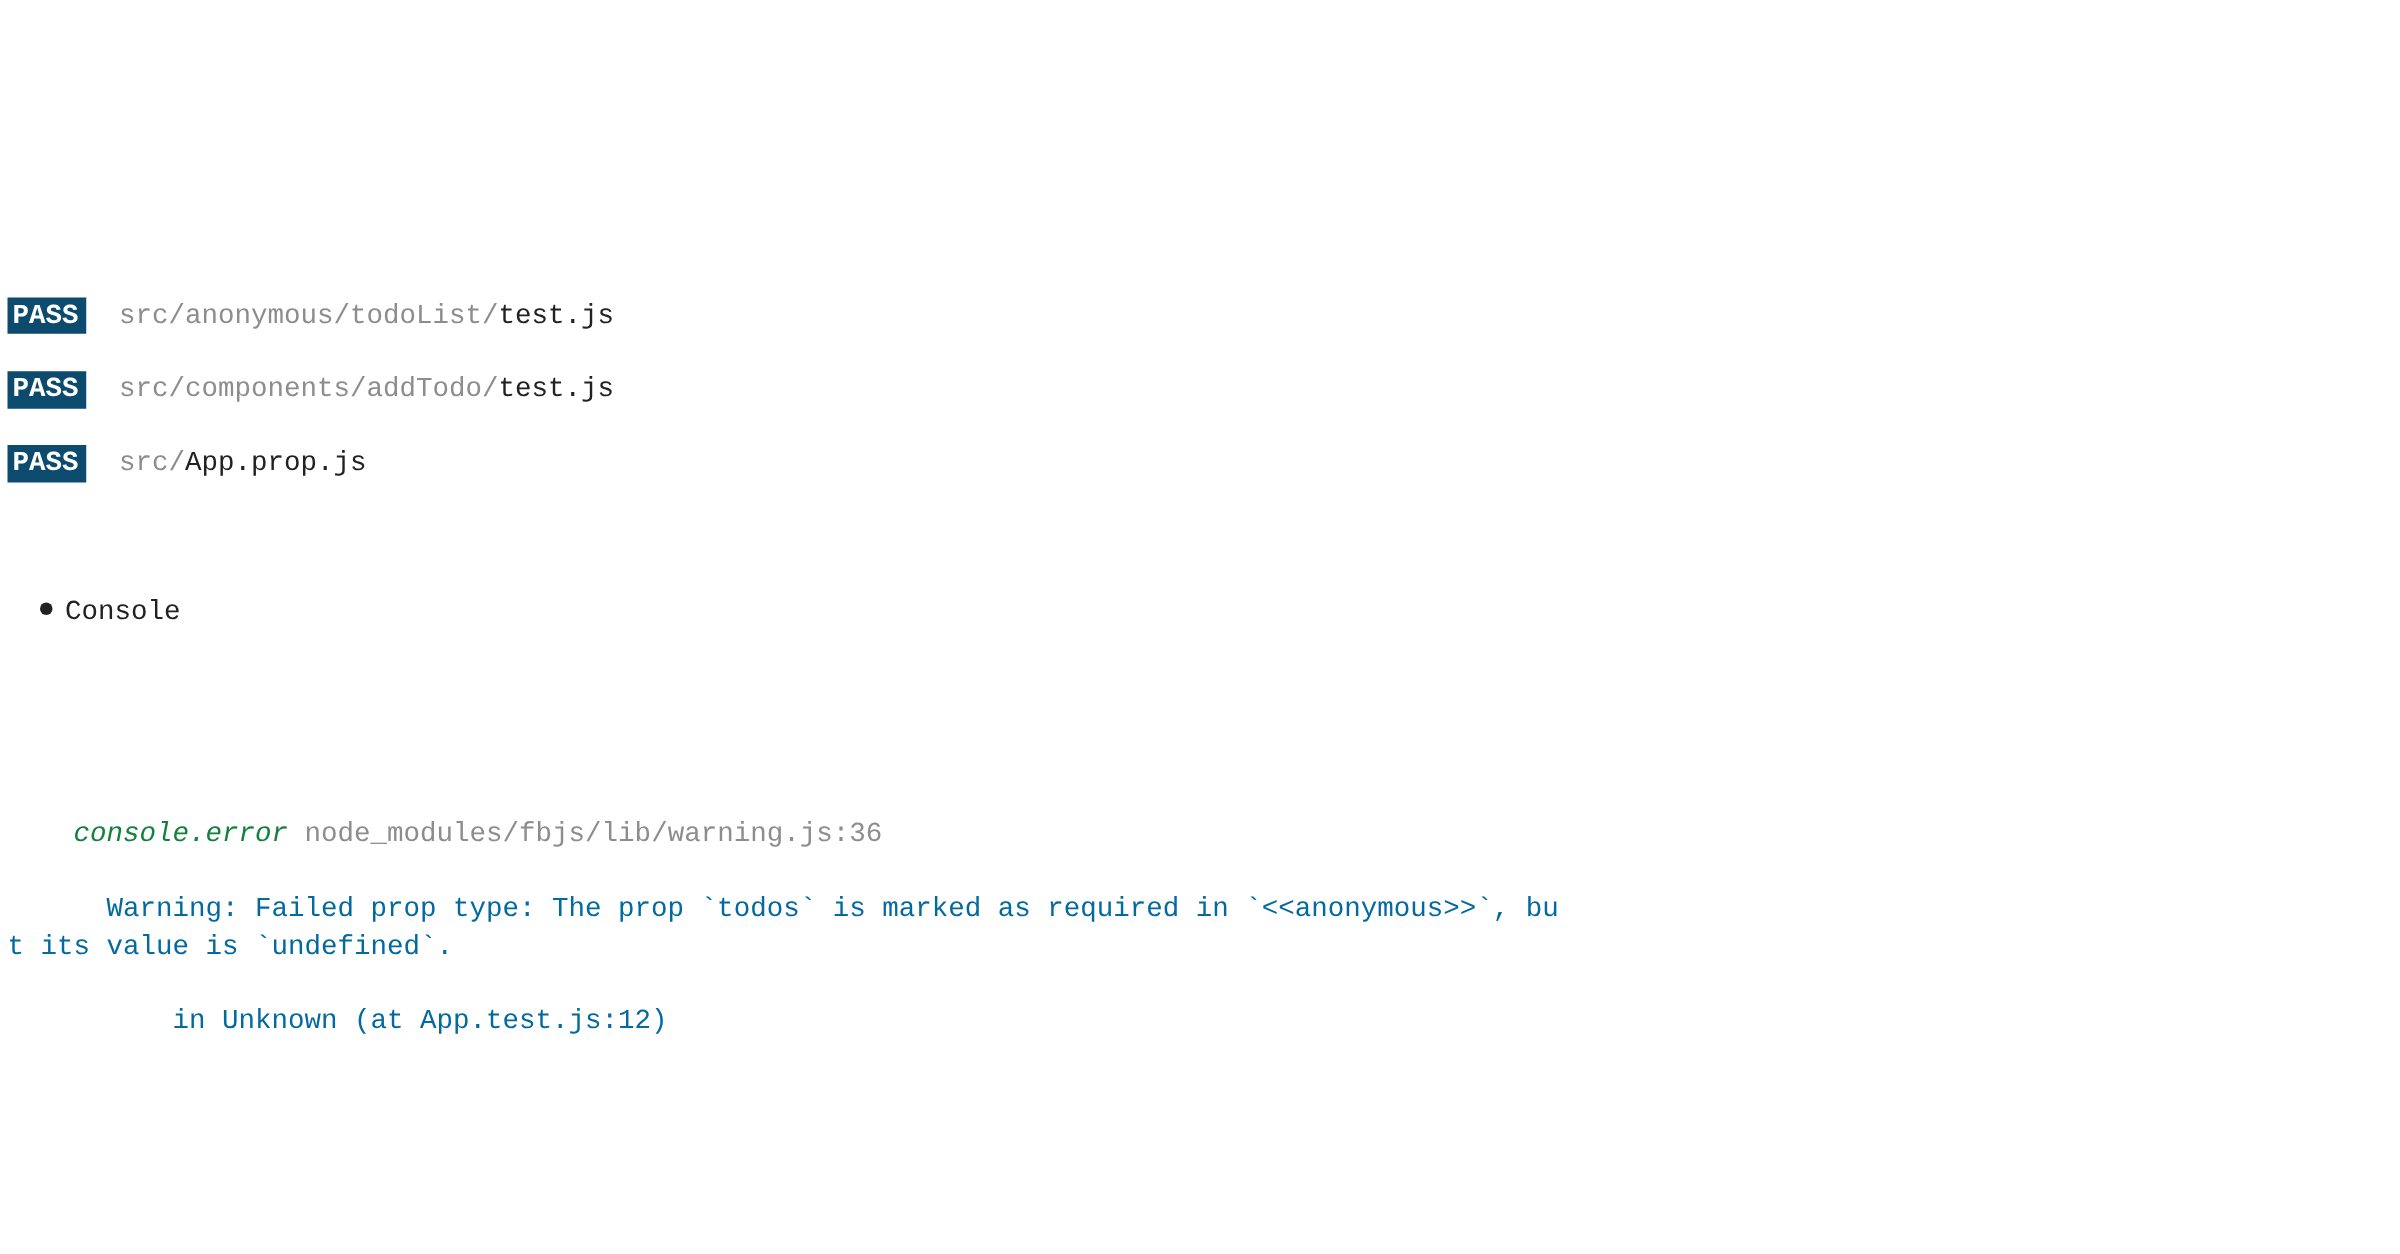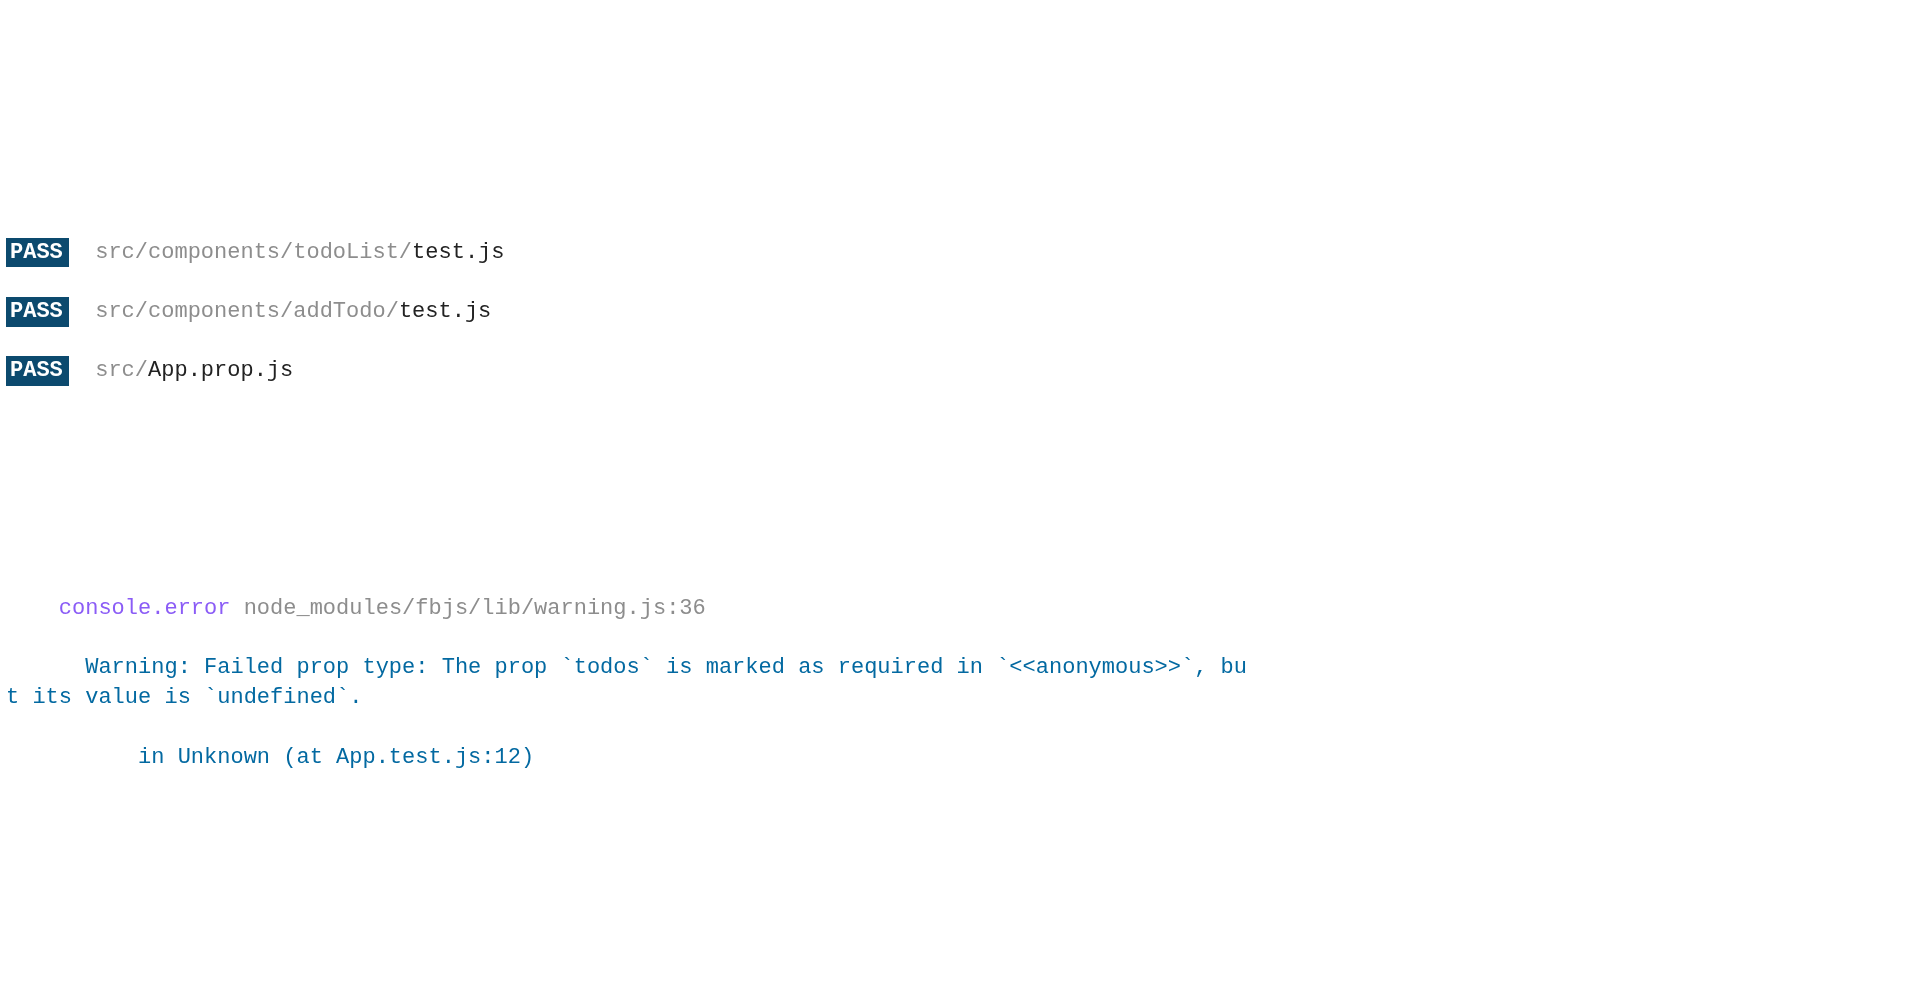--- a/index.html
+++ b/index.html
@@ -25,37 +25,38 @@
   .dim { color: #8d8d8d; }
   .bold { font-weight: normal; color: #222; }
   .bullet {
     display: inline-block;
     width: 10px; height: 10px;
     background: #222;
     border-radius: 50%;
     vertical-align: middle;
     margin: 0 10px 4px 26px;
   }
-  .err-pref { color: #8b5cf6; }
+  .err-pref { color: #15803d; font-style: italic; }
   .err { color: #0369a1; }
   .sep { height: 30px; }
 </style>
 </head>
 <body>
 
 
 
 <div class="wrap">
 
 
-<div class="row"><span class="pass">PASS</span>  <span class="dim">src/components/todoList/</span><span class="bold">test.js</span></div>
+<div class="row"><span class="pass">PASS</span>  <span class="dim">src/anonymous/todoList/</span><span class="bold">test.js</span></div>
 <div class="row"><span class="pass">PASS</span>  <span class="dim">src/components/addTodo/</span><span class="bold">test.js</span></div>
 <div class="row"><span class="pass">PASS</span>  <span class="dim">src/</span><span class="bold">App.prop.js</span></div>
 
 
+<div class="row"><span class="bullet"></span><span>Console</span></div>
 <div class="sep"></div>
 
 
 <div class="row">    <span class="err-pref">console.error</span> <span class="dim">node_modules/fbjs/lib/warning.js:36</span></div>
 <div class="row err">      <span>Warning: Failed prop type: The prop `todos` is marked as required in `&lt;&lt;anonymous&gt;&gt;`, bu
 t its value is `undefined`.</span></div>
 <div class="row err">          <span>in Unknown (at App.test.js:12)</span></div>
 
 
 

